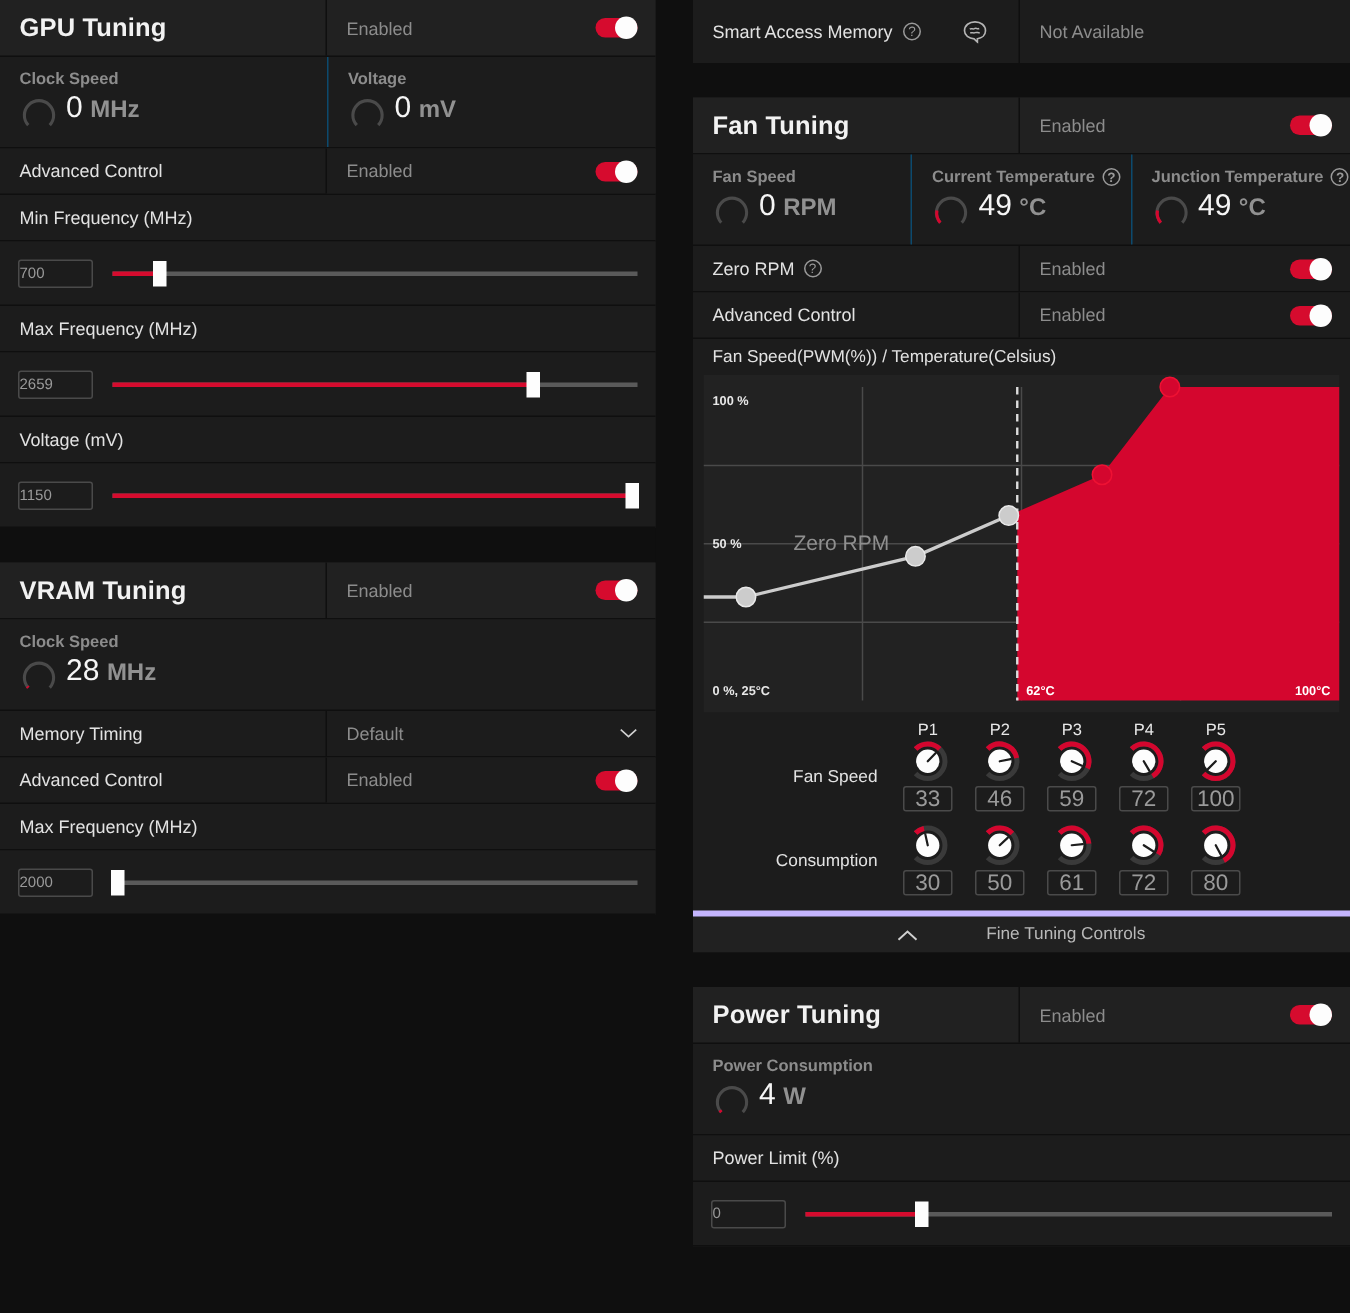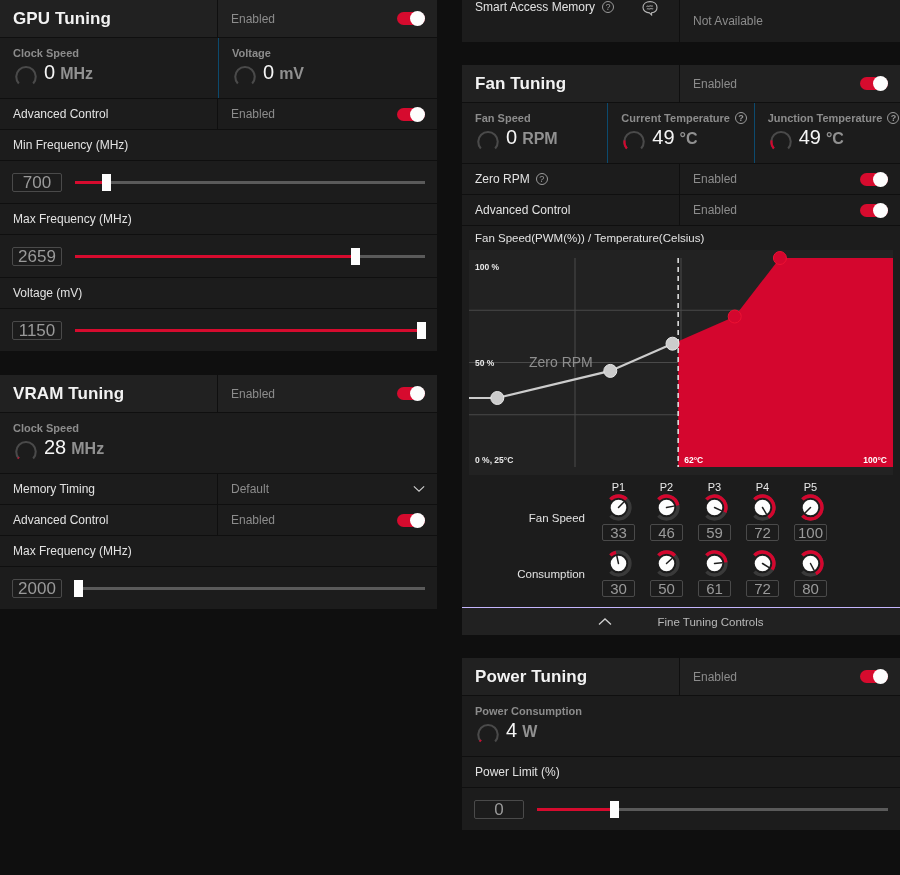--- a/index.html
+++ b/index.html
@@ -174,23 +174,23 @@
     border-bottom: 1px solid #0f0f0f;
     gap: 13px;
   }
   .numbox {
     flex: 0 0 50px;
     height: 19px;
     border: 1px solid #4a4a4a;
     border-radius: 2px;
     background: #1c1c1c;
     color: #9a9a9a;
-    font-size: 17px;
+    font-size: 10px;
     font-family: "Liberation Sans", sans-serif;
-    text-align: center;
+    text-align: left;
     line-height: 17px;
     cursor: text;
   }
   .track {
     position: relative;
     flex: 1;
     height: 20px;
     display: flex;
     align-items: center;
     cursor: pointer;
@@ -272,34 +272,34 @@
   .finetune {
     display: flex;
     align-items: center;
     justify-content: center;
     gap: 45px;
     height: 28px;
     background: #212121;
     font-size: 11.5px;
     color: #b9b9b9;
     cursor: pointer;
-    border-top: 1px solid #c4b5fd;
+    border-top: 4px solid #c4b5fd;
   }
 
   
   .sam-row {
     display: flex;
     align-items: center;
     height: 42px;
     background: #1c1c1c;
   }
   .sam-left {
     flex: 0 0 217px;
     display: flex;
-    align-items: flex-start;
+    align-items: center;
     justify-content: space-between;
     padding: 0 18px 0 13px;
     height: 100%;
   }
   .sam-left .txt {
     font-size: 12px;
     color: #e2e2e2;
     display: flex;
     align-items: center;
     gap: 7px;

